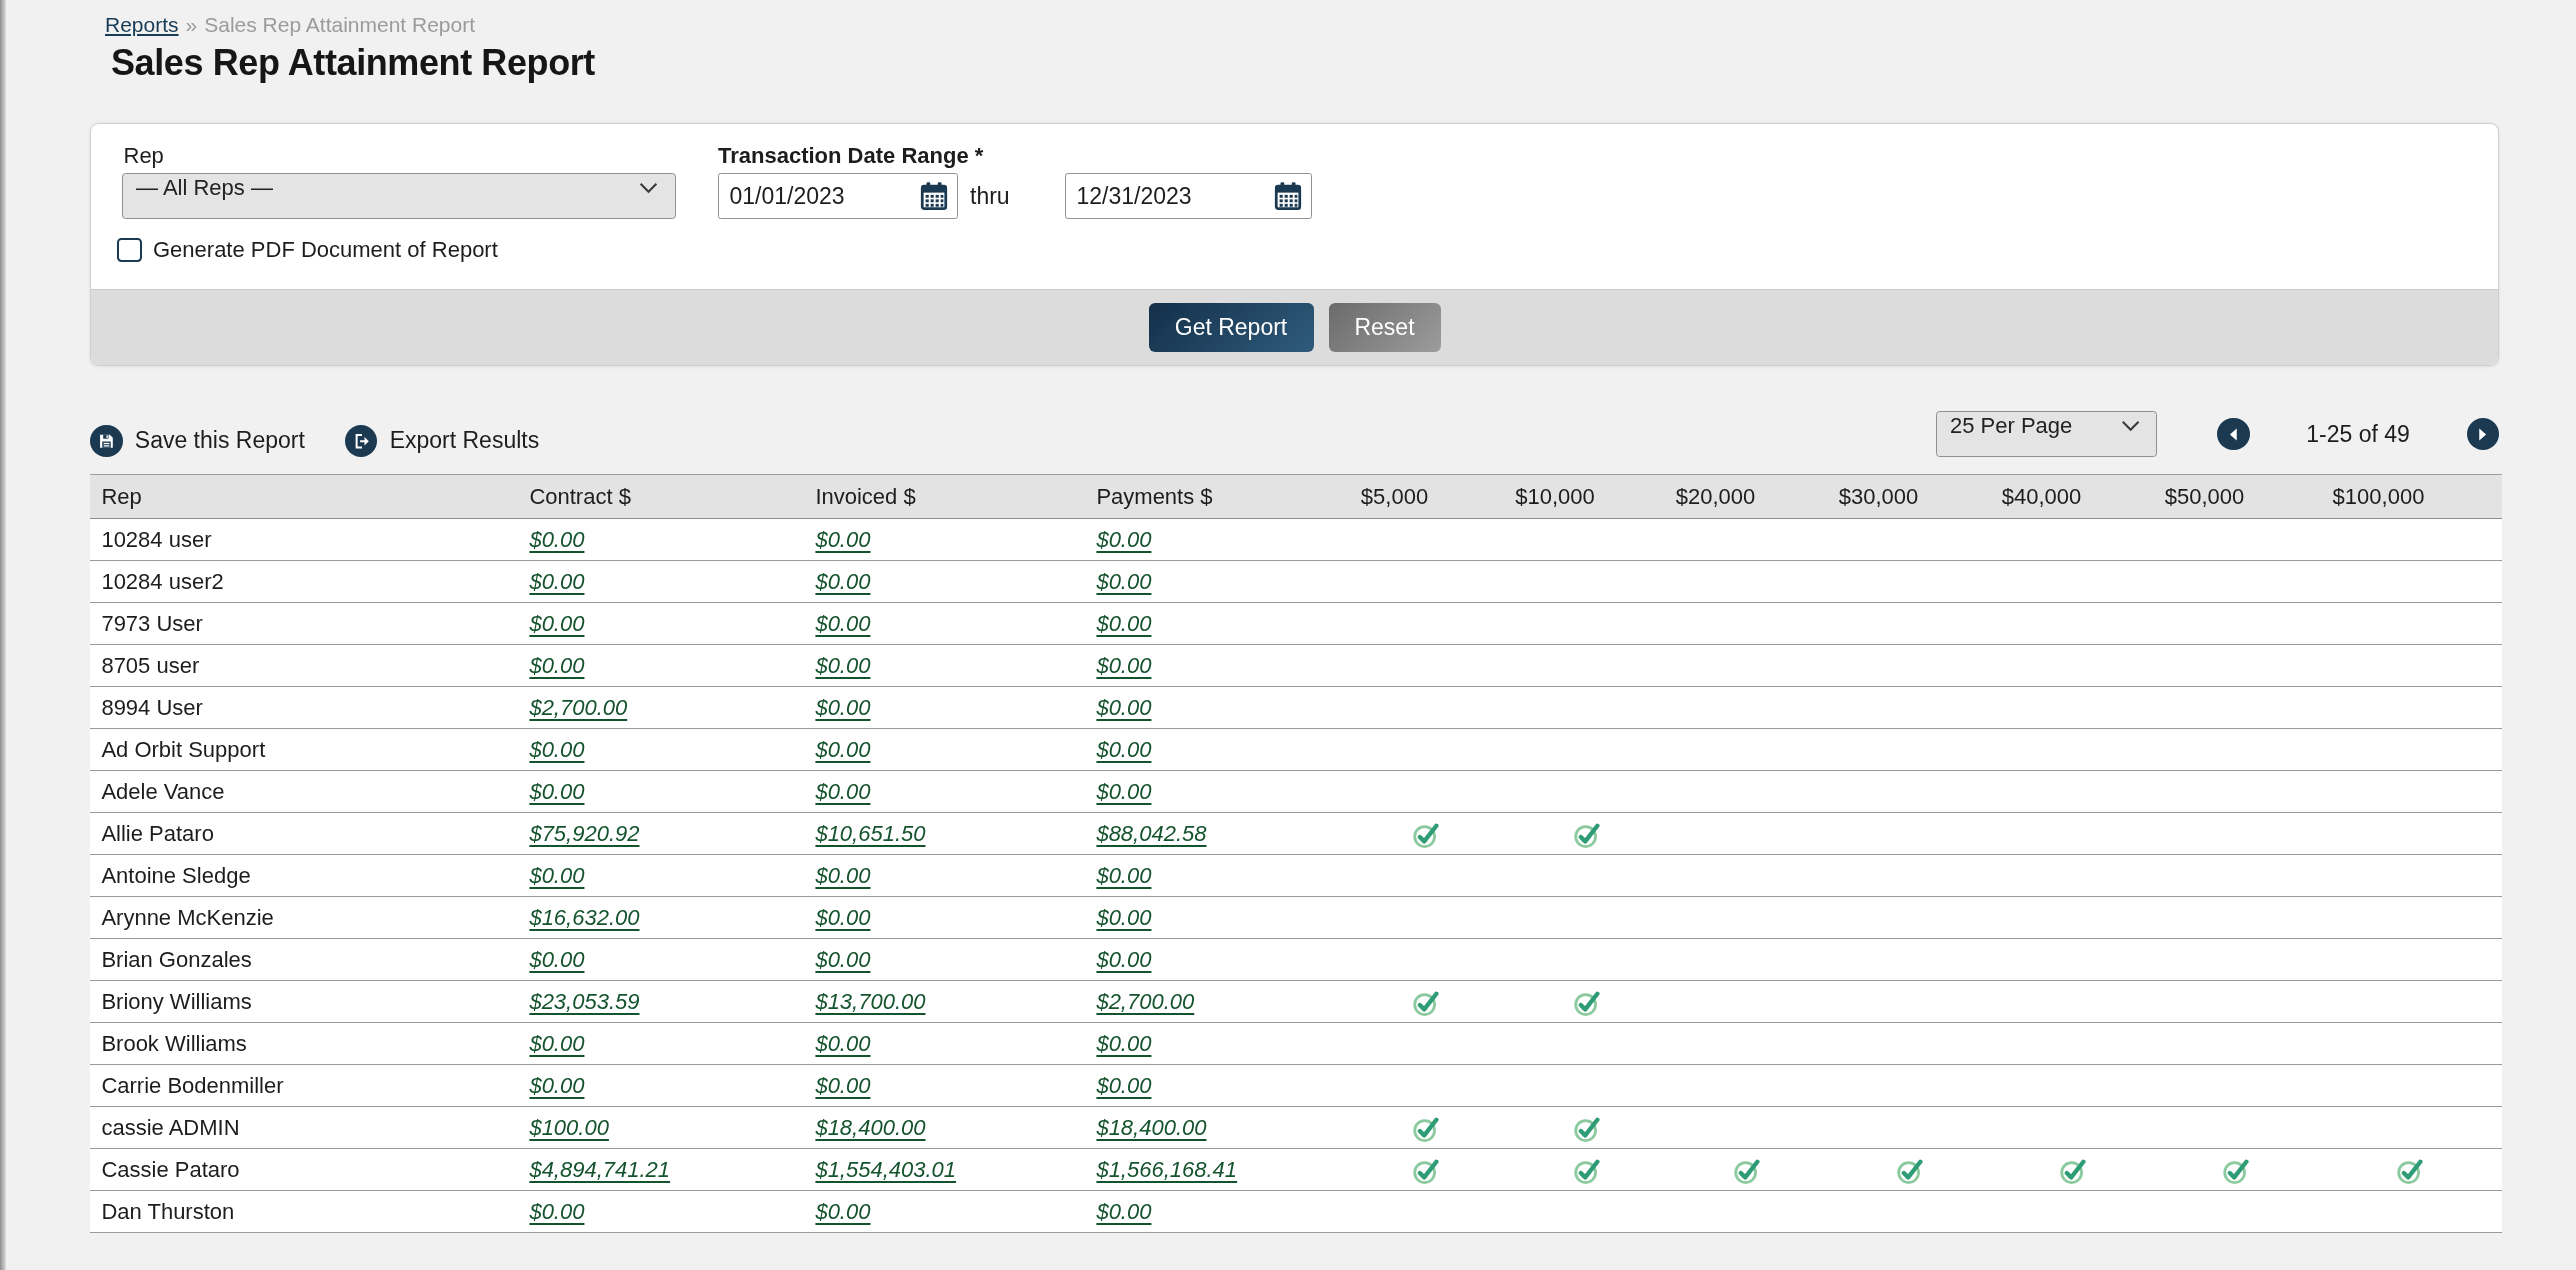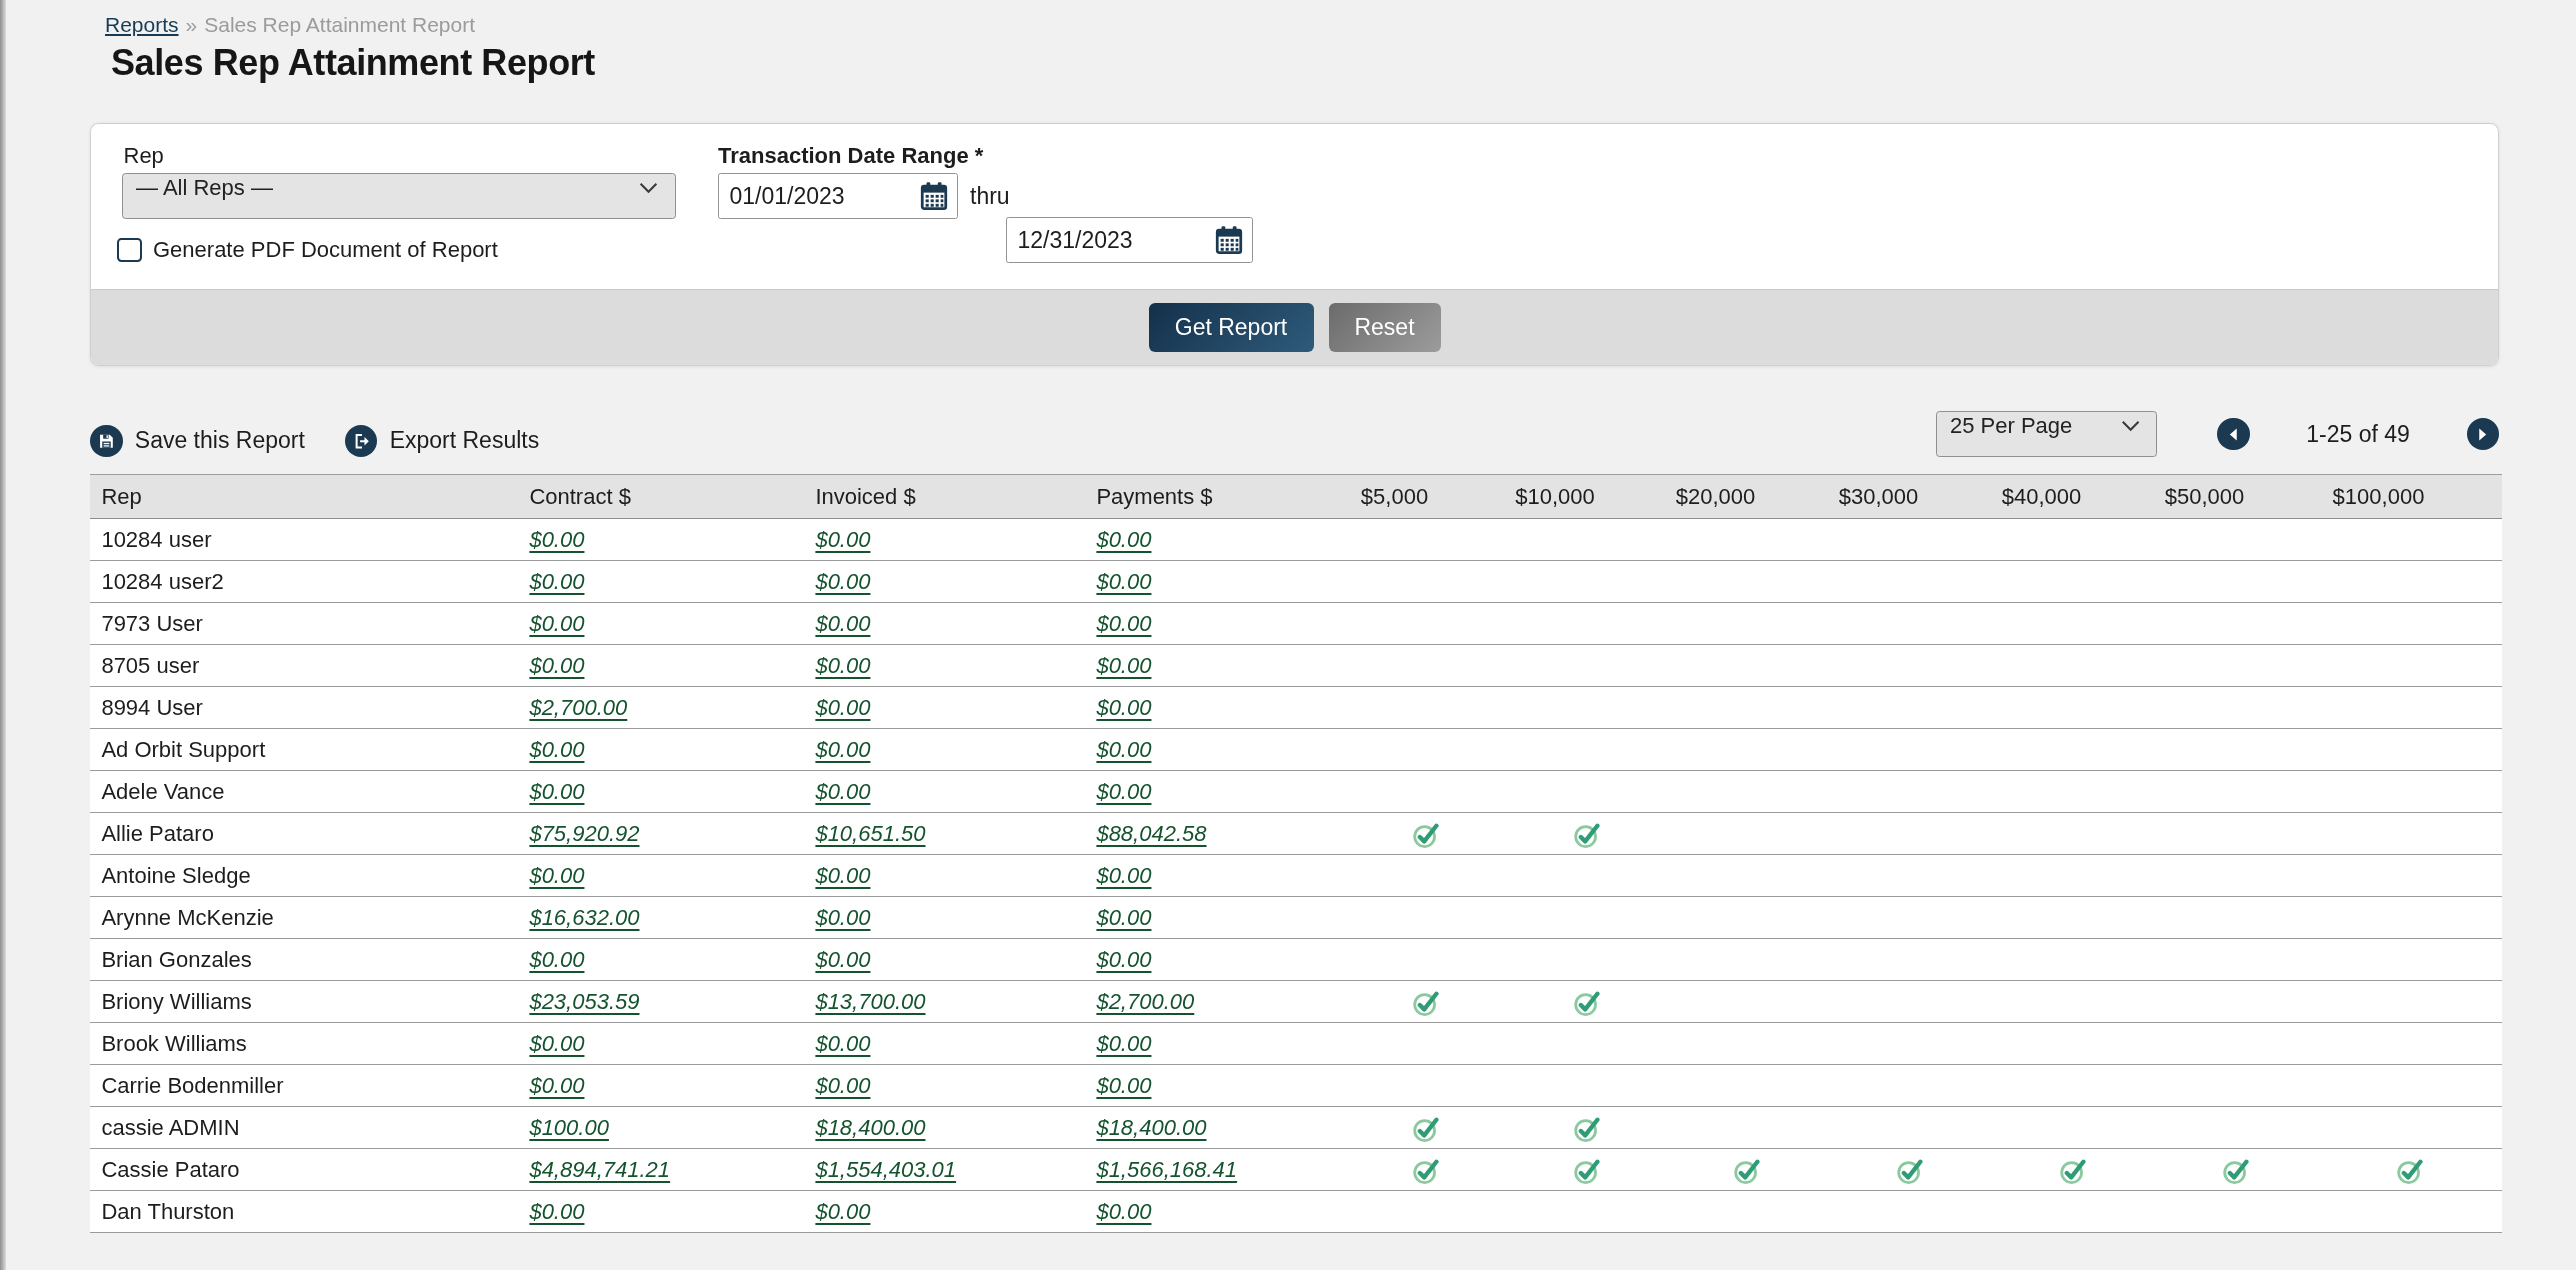--- a/index.html
+++ b/index.html
@@ -43,21 +43,21 @@
   }
   .rep-select { position: absolute; left: 31px; top: 49px; width: 554px; height: 46px; }
 
   .date-input {
     position: absolute; top: 49px; height: 46px;
     display: flex; align-items: center; justify-content: space-between;
     background: #fff; border: 1.8px solid #939393; border-radius: 2.6px;
     font-size: 23px; color: #1d1d1d; padding: 0 8px 0 10.5px; cursor: text; gap: 14px;
   }
   .date-from { left: 627px;  width: 240px; }
-  .date-to   { left: 915px; width: 247px; margin-top: 44px; }
+  .date-to   { left: 974px; width: 247px; }
   .thru-label {
     position: absolute; left: 879px; top: 49px; height: 46px;
     display: flex; align-items: center; font-size: 23px;
   }
 
   .checkbox-row {
     position: absolute; left: 26px; top: 113px;
     display: flex; align-items: center; gap: 11.4px; font-size: 22px; cursor: pointer;
   }
   .checkbox {

